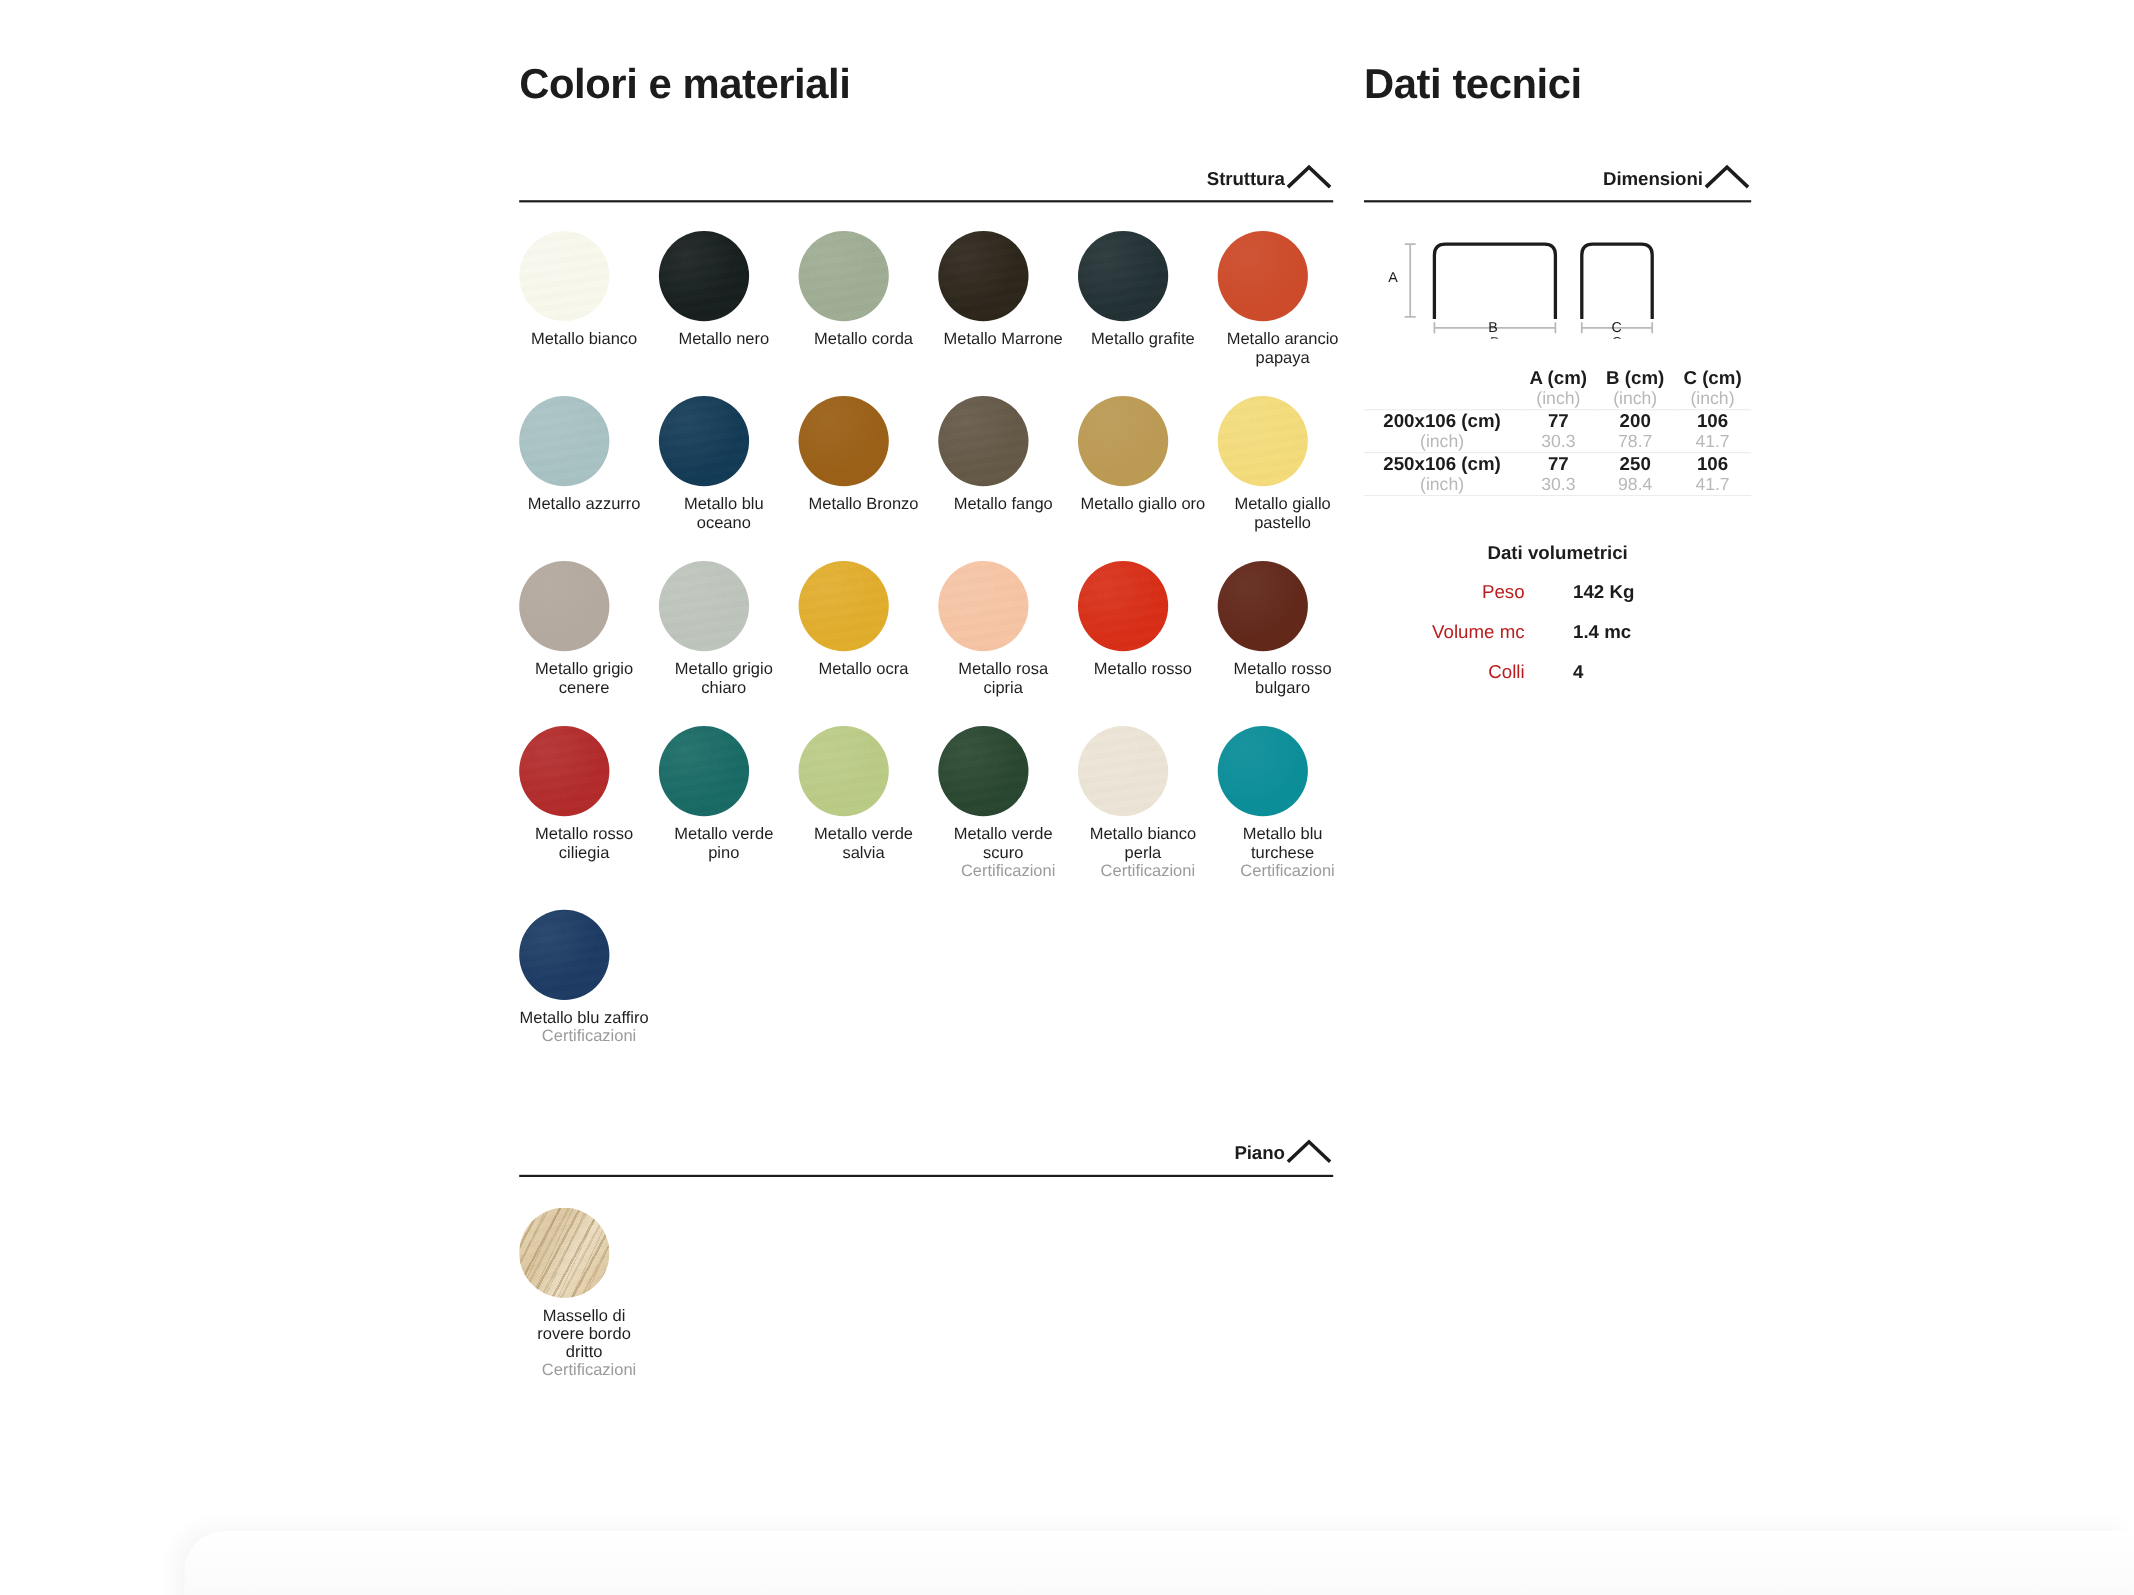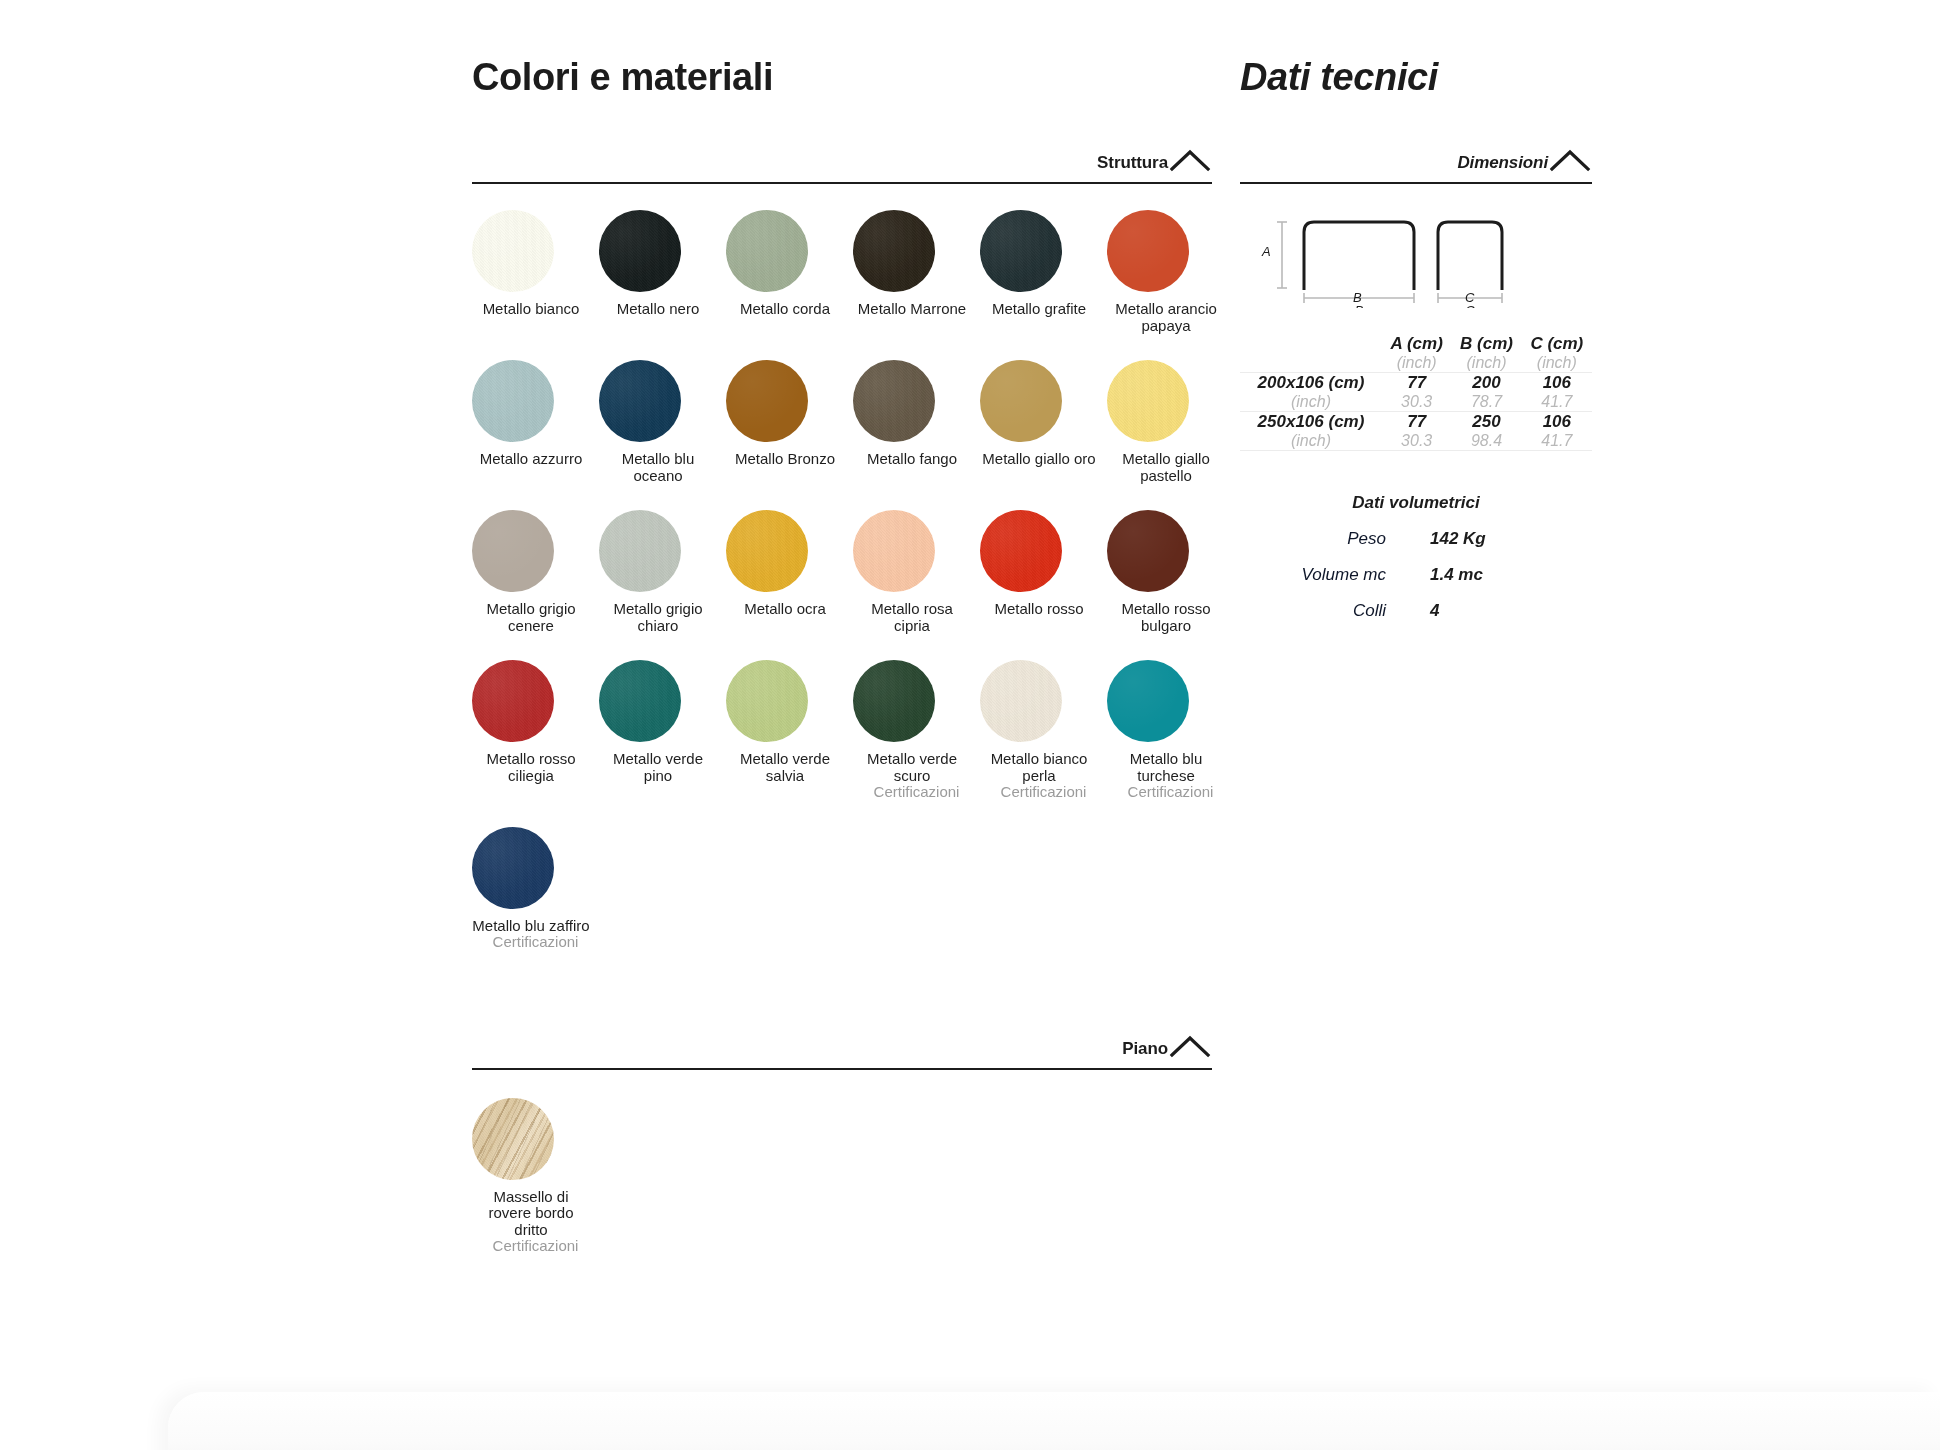--- a/index.html
+++ b/index.html
@@ -16,21 +16,21 @@
   .bottom-panel {
     position: absolute; left: 168px; top: 1392px;
     width: 1772px; height: 90px;
     background: linear-gradient(180deg, #ffffff 0%, #fbfbfb 55%, #f3f3f3 100%);
     border-top-left-radius: 36px;
     box-shadow: -10px -4px 18px rgba(0,0,0,0.035);
   }
 
   
   .col-left  { position: absolute; left: 472px; top: 0; width: 740px; }
-  .col-right { position: absolute; left: 1240px; top: 0; width: 420px; font-style: italic; }
+  .col-right { position: absolute; left: 1240px; top: 0; width: 420px; }
 
   .col-title {
     font-size: 38px; font-weight: 700; letter-spacing: -0.4px;
     color: #1c1c1c; margin-top: 56px;
   }
 
   .acc-head {
     display: flex; align-items: flex-end; justify-content: flex-end;
     margin-top: 48px; padding-bottom: 9px;
     border-bottom: 2.5px solid #1c1c1c;
@@ -112,21 +112,21 @@
   .dim-table tbody tr:last-child { border-bottom: 1.5px solid #ececec; }
   .cell-main { font-size: 17px; font-weight: 700; color:#1c1c1c; text-align:center; padding-top:9px; }
   .cell-sub  { font-size: 16px; color:#b8b8b8; text-align:center; padding-bottom:9px; }
   .row-label-main { font-size: 17px; font-weight: 700; color:#1c1c1c; text-align:left; padding-top:9px; padding-left:14px;}
   .row-label-sub  { font-size: 16px; color:#b8b8b8; text-align:center; padding-bottom:9px; padding-right:30px;}
 
   
   .vol-block { margin-top: 42px; width: 352px; }
   .vol-title { font-size: 17px; font-weight: 700; color:#1c1c1c; text-align:center; }
   .vol-row { display:flex; margin-top: 16px; }
-  .vol-key { width: 50%; text-align:right; padding-right: 30px; font-size:17px; color:#0f172a; }
+  .vol-key { width: 50%; text-align:right; padding-right: 30px; font-size:17px; color:#b91c1c; }
   .vol-val { width: 50%; text-align:left; padding-left: 14px; font-size:17px; font-weight:700; color:#1c1c1c; }
 </style>
 </head>
 <body>
 
 <div class="page">
 
   <div class="bottom-panel"></div>
 
   <div class="col-left">

